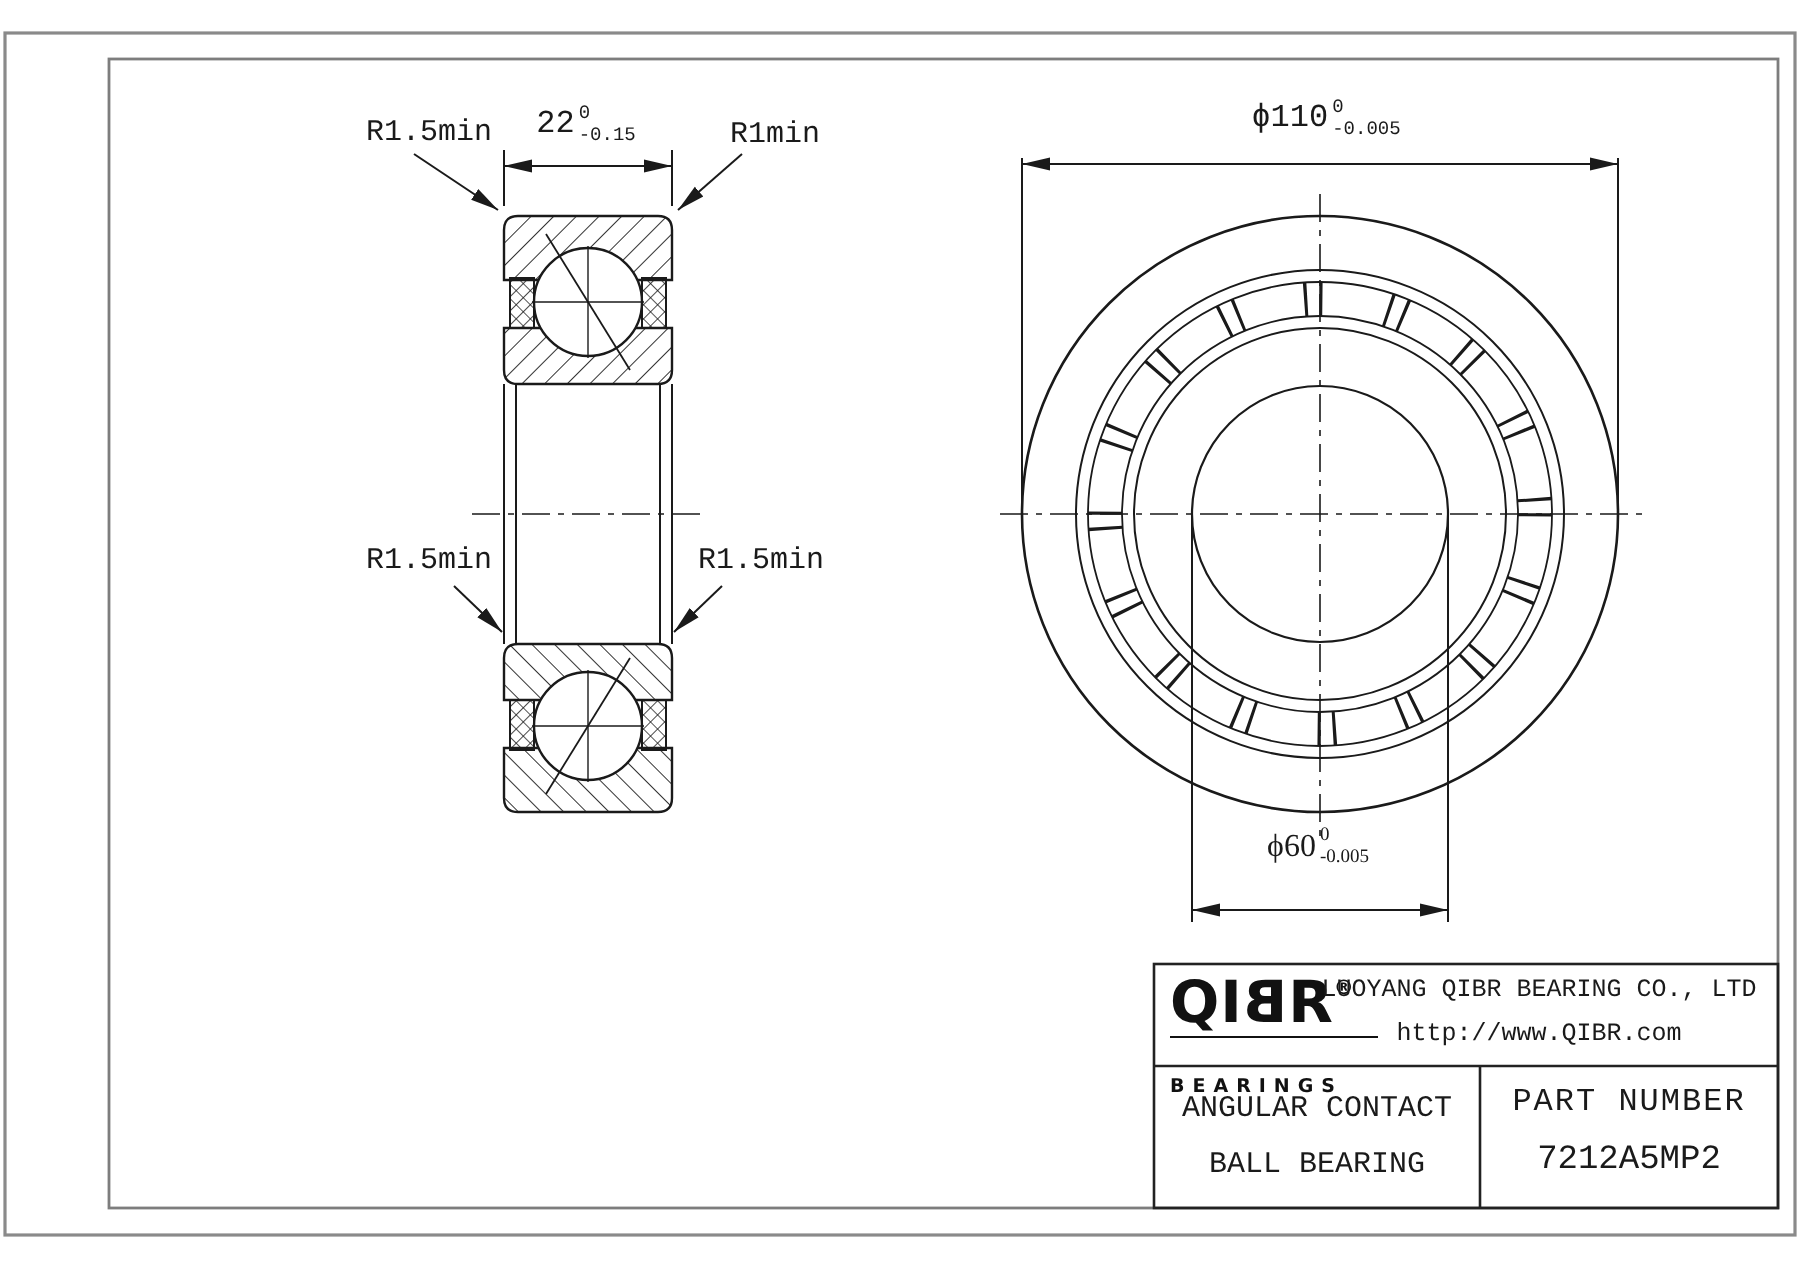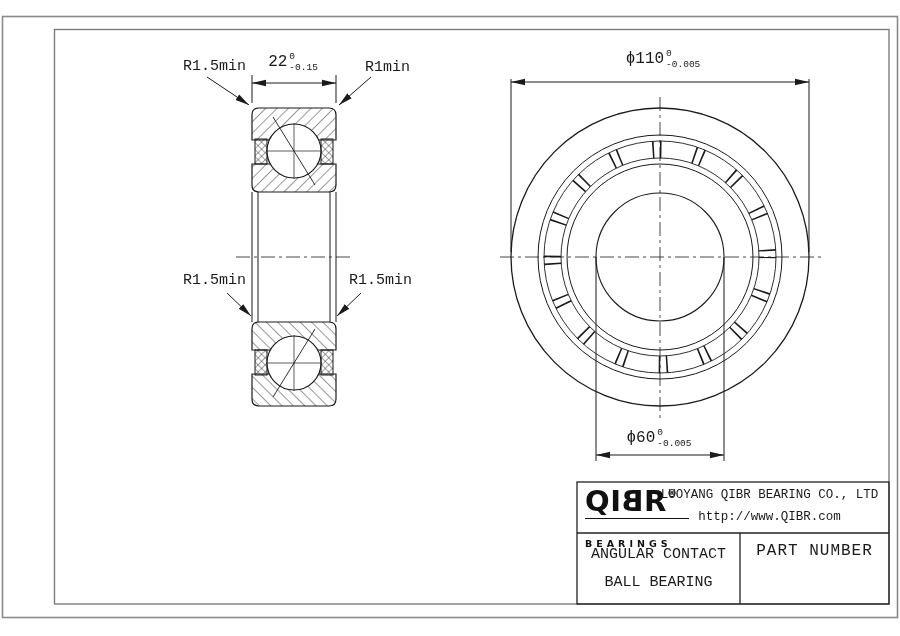--- a/index.html
+++ b/index.html
@@ -138,31 +138,32 @@
   <div class="lbl" style="left:183px;top:273px;">R1.5min</div>
   <div class="lbl" style="left:349px;top:273px;">R1.5min</div>
 
   <div class="dim" style="left:663px;top:47px;">
     <span class="dim-main">ϕ110</span>
     <span class="tol">
       <span>0</span>
       <span>-0.005</span>
     </span>
   </div>
-  <div class="dim" style="left:659px;top:426px;">
+  <div class="dim" style="left:659px;top:412px;font-family:Liberation Serif, serif;">
     <span class="dim-main">ϕ60</span>
     <span class="tol">
       <span>0</span>
       <span>-0.005</span>
     </span>
   </div>
 
   <div class="logo">
     <span class="logo-word"><span>QI</span><span class="mirror">B</span><span>R</span><span class="logo-reg">®</span></span>
     <span class="logo-sub">BEARINGS</span>
   </div>
   <div class="tb-text company">LUOYANG QIBR BEARING CO., LTD</div>
   <div class="tb-text website">http://www.QIBR.com</div>
   <div class="tb-text prod1">ANGULAR CONTACT</div>
   <div class="tb-text prod2">BALL BEARING</div>
   <div class="tb-text pnlabel">PART NUMBER</div>
+  <div class="tb-text pn">7212A5MP2</div>
 
 </div>
 
 </body></html>

